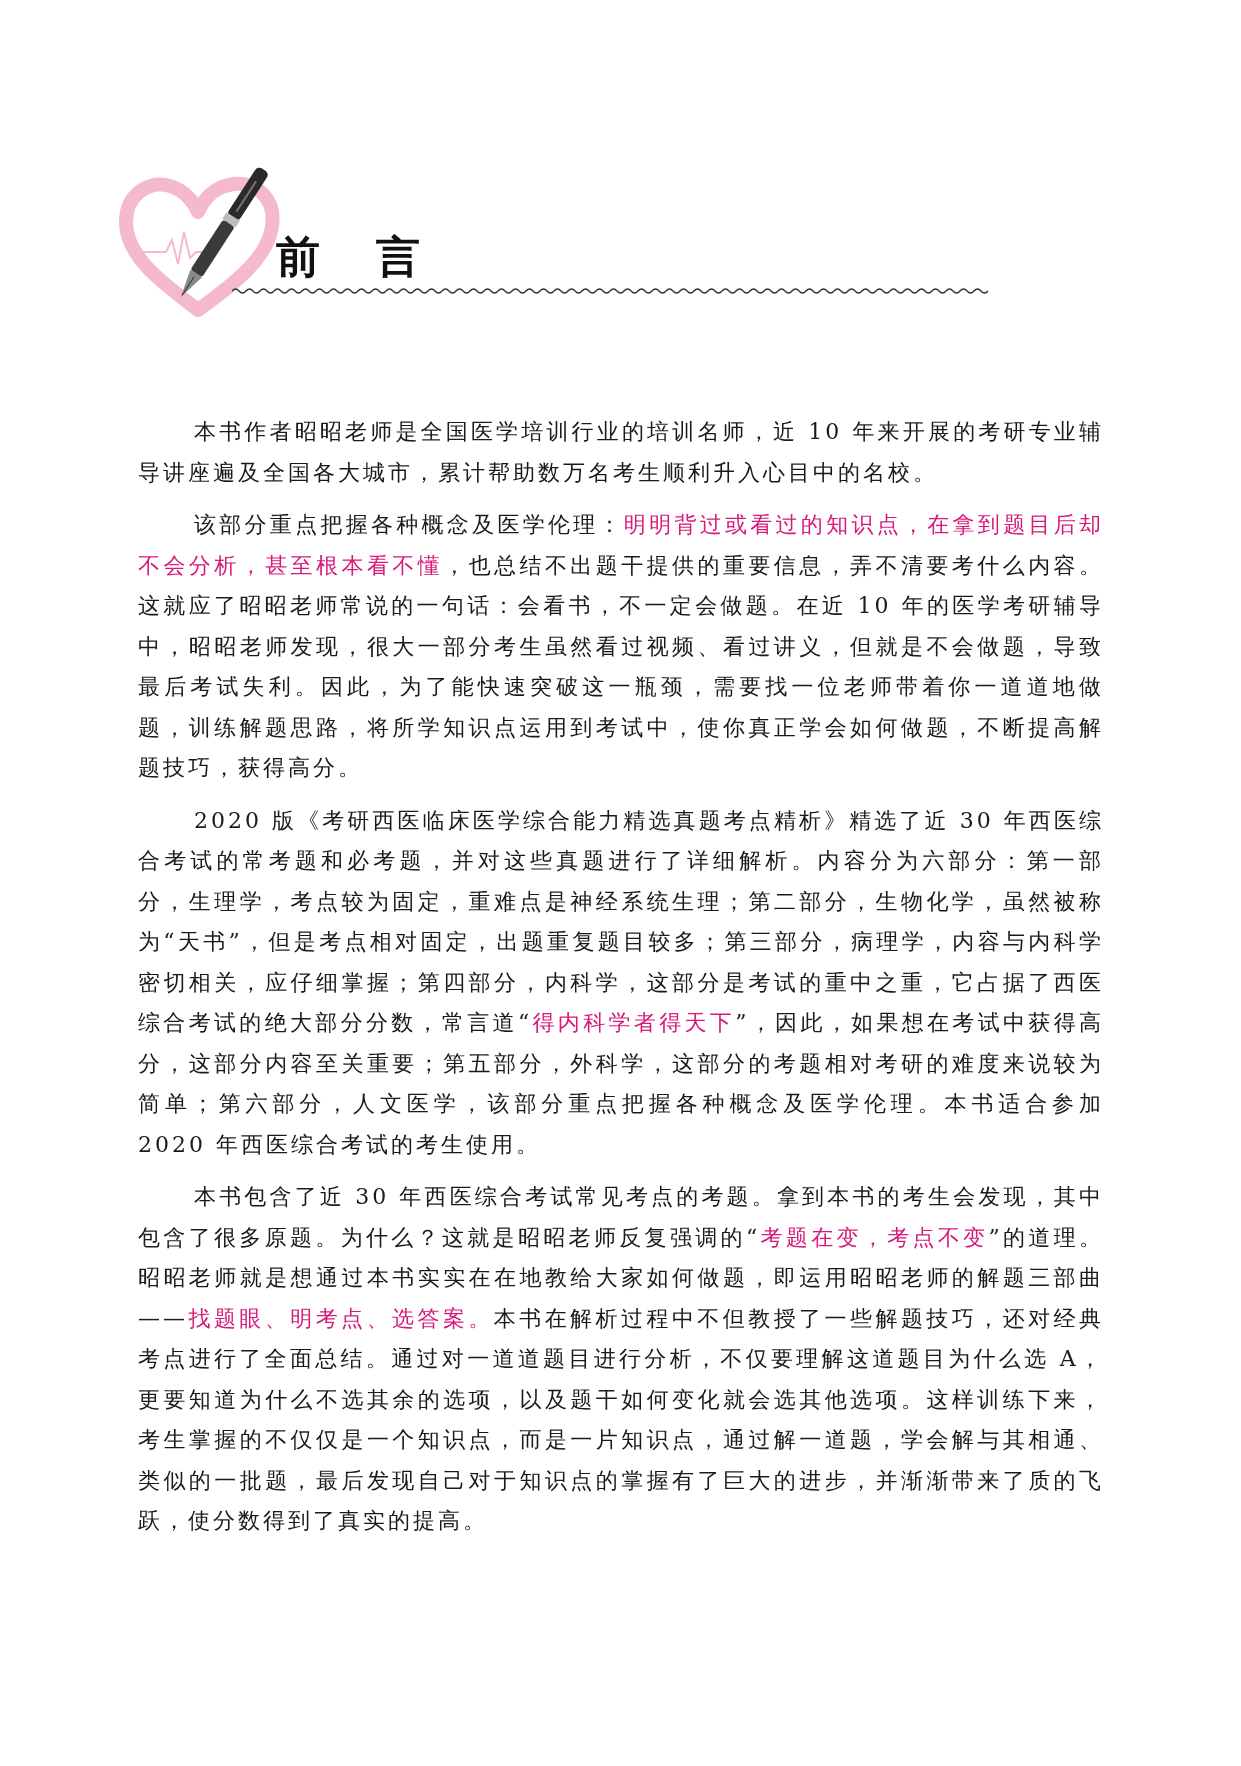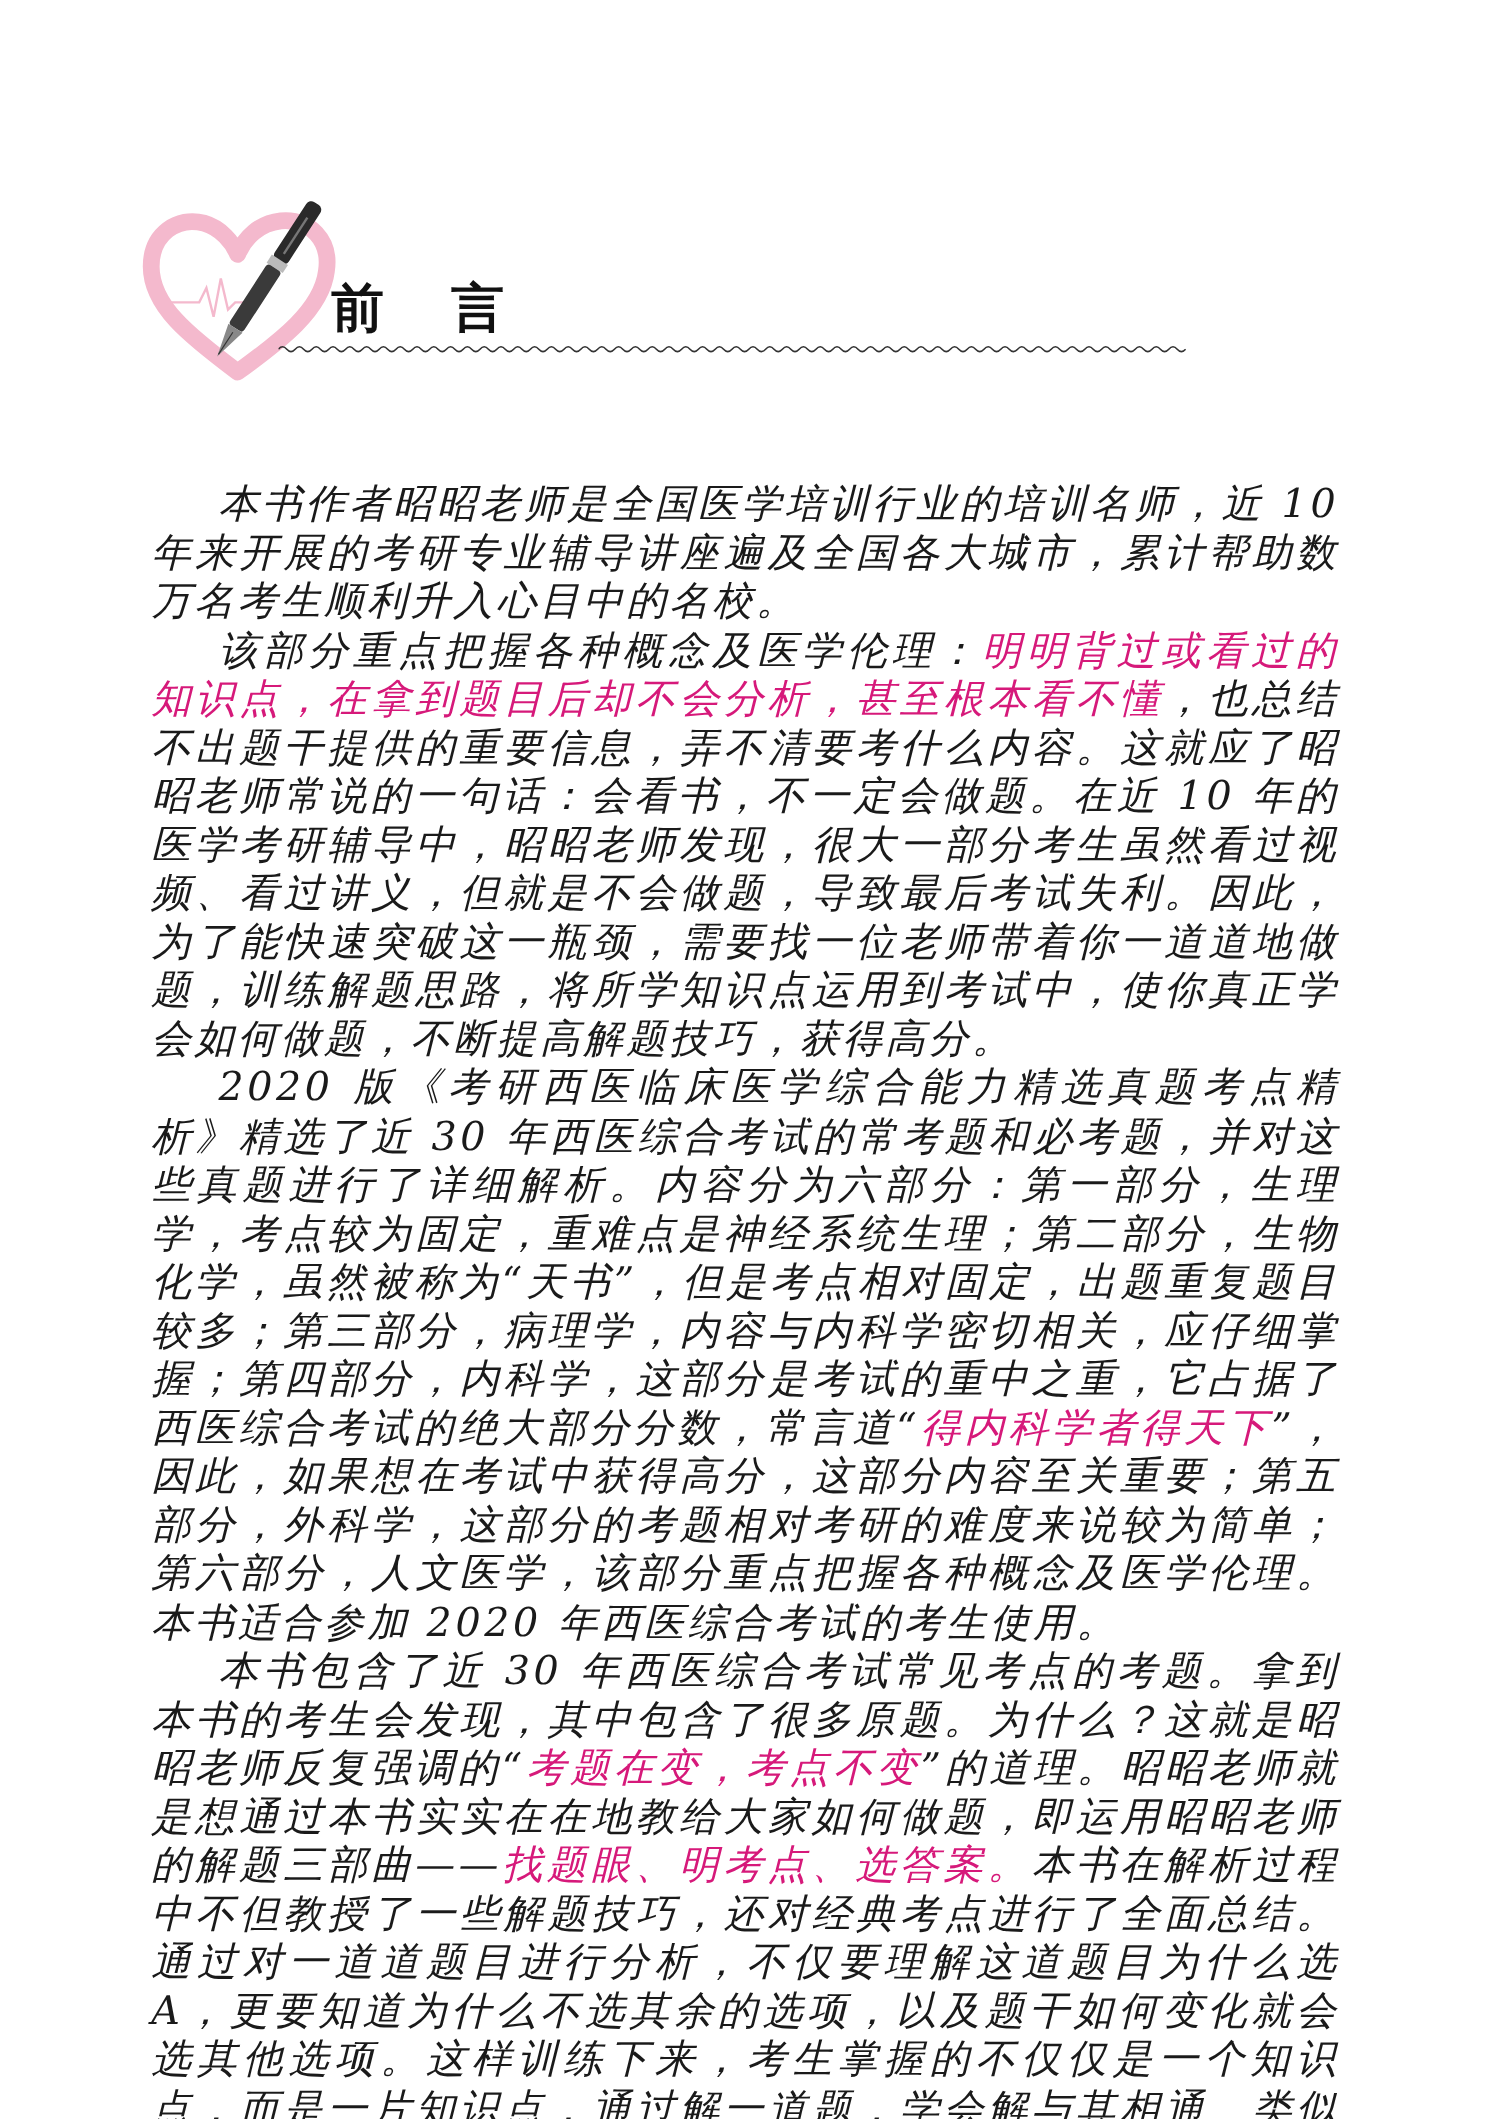--- a/index.html
+++ b/index.html
@@ -4,22 +4,22 @@
 <style>
   html, body { margin: 0; padding: 0; background: #ffffff; }
   body { width: 1241px; height: 1766px; position: relative; overflow: hidden;
          font-family: "DejaVu Serif", "Liberation Serif", serif; color: #1a1a1a; }
   .header { position: absolute; left: 0; top: 0; width: 1241px; height: 320px; }
   .heart-pen { position: absolute; left: 118px; top: 160px; width: 170px; height: 170px; }
   .title { position: absolute; left: 276px; top: 228px; font-size: 44px; font-weight: bold;
            letter-spacing: 56px; color: #111; font-family: "DejaVu Serif", serif; }
   .wavy { position: absolute; left: 232px; top: 286px; width: 790px; height: 10px; }
   .content { position: absolute; left: 126px; top: 400px; width: 990px; }
-  .para { margin: 0; font-size: 33px; line-height: 40.5px; text-align: justify;
-          text-justify: inter-character; letter-spacing: 3px; font-style: italic; }
+  .para { margin: 12px; font-size: 22px; line-height: 40.5px; text-align: justify;
+          text-justify: inter-character; letter-spacing: 3px; }
   .para.indent { text-indent: 56px; }
   .hl { color: #d6197a; }
 </style>
 </head>
 <body>
 
 <div class="header">
   <svg class="heart-pen" viewBox="0 0 170 170">
     <path d="M80 150 C40 120 8 95 8 62 C8 35 30 20 52 26 C66 30 76 42 80 52 C86 38 98 26 116 24 C140 22 158 40 154 66 C150 98 116 124 80 150 Z" fill="none" stroke="#f4b9cd" stroke-width="14" stroke-linejoin="round"></path>
     <polyline points="22,92 48,92 54,80 60,104 66,72 72,98 78,92 100,92" fill="none" stroke="#f4b9cd" stroke-width="2"></polyline>

